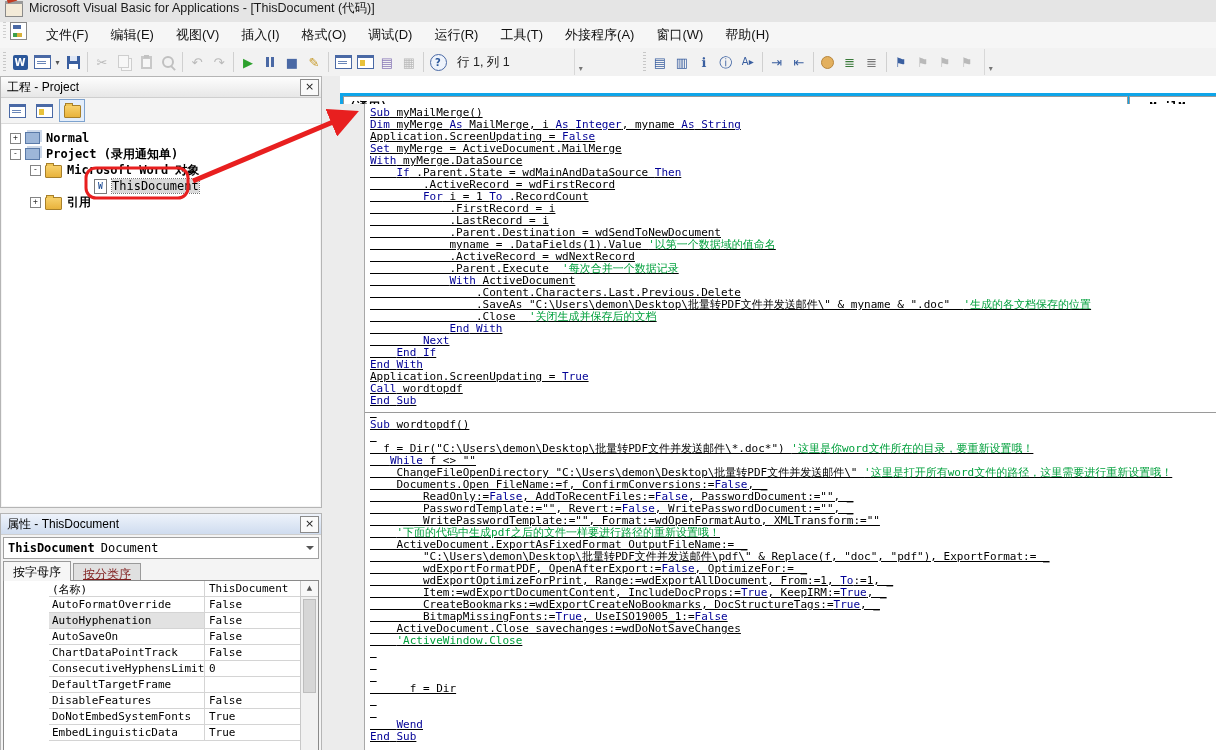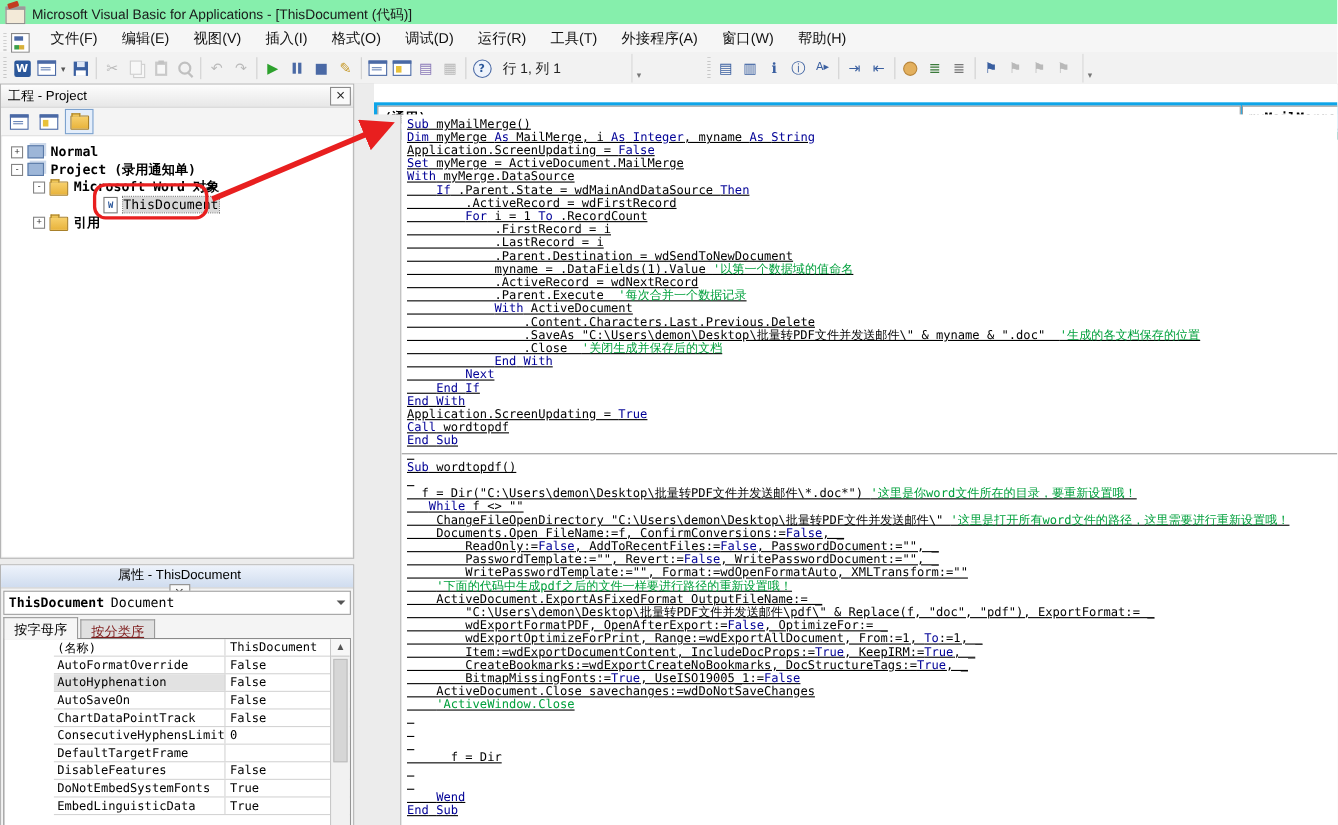--- a/index.html
+++ b/index.html
@@ -1,30 +1,30 @@
 <!DOCTYPE html>
 <html><head>
 <meta charset="utf-8">
 <style>
   html,body{margin:0;padding:0;background:#fff;}
   #app{position:relative;width:1216px;height:750px;overflow:hidden;
        font-family:"Liberation Sans","DejaVu Sans",sans-serif;font-size:12px;color:#000;
        background:#fff;}
   
-  .titlebar{position:absolute;left:0;top:0;width:1216px;height:22px;background:#86efac;
-            display:flex;align-items:flex-end;}
+  .titlebar{position:absolute;left:0;top:0;width:1216px;height:22px;background:#e5e5e5;
+            display:flex;align-items:flex-start;}
   .vbe-ico{width:16px;height:14px;margin:1px 6px 0 5px;position:relative;background:#f3ead8;
            border:1px solid #8a8a8a;}
   .vbe-ico::before{content:"";position:absolute;left:-1px;top:-1px;right:-1px;height:3px;background:#9a9a9a;}
   .vbe-ico::after{content:"";position:absolute;left:1px;top:-5px;width:10px;height:5px;
            background:#c23b22;transform:rotate(-18deg);border-radius:1px;}
   .title-text{font-size:12.5px;color:#1a1a1a;}
   
   .menubar{position:absolute;left:0;top:22px;width:1216px;height:26px;background:#f6f6f6;
-           border-bottom:1px solid #e3e3e3;display:flex;align-items:flex-end;}
+           border-bottom:1px solid #e3e3e3;display:flex;align-items:flex-start;}
   .mgrip{width:3px;height:18px;margin:0 2px 0 3px;
          background:repeating-linear-gradient(#cfcfcf 0 1px,transparent 1px 3px);}
   .mdoc{width:15px;height:16px;background:#fff;border:1px solid #888;position:relative;margin:0 8px 0 2px;}
   .mdoc::before{content:"";position:absolute;left:2px;top:2px;width:8px;height:4px;background:#4a69a5;}
   .mdoc::after{content:"";position:absolute;left:2px;bottom:2px;width:9px;height:4px;
          background:linear-gradient(90deg,#3da04a 50%,#d8b13a 50%);}
   .menu-item{padding:4px 11px;font-size:13px;color:#111;}
   
   .toolbar{position:absolute;left:0;top:48px;width:1216px;height:28px;background:#f2f2f2;
            border-bottom:1px solid #d6d6d6;display:flex;align-items:center;}
@@ -59,21 +59,21 @@
   .x-pause::before,.x-pause::after{content:"";width:3px;height:10px;background:#4a69a5;}
   .x-help{width:15px;height:15px;border-radius:50%;background:#eef3fb;border:1px solid #4a69a5;color:#2b579a;
           font:bold 10px/15px "DejaVu Sans",sans-serif;text-align:center;font-style:normal;display:block;}
   .x-dot{width:11px;height:11px;border-radius:50%;background:#e3b05e;border:1px solid #b8863c;display:block;}
   
   .main-bg{position:absolute;left:0;top:76px;width:1216px;height:674px;background:#ececec;}
   
   .panel{position:absolute;background:#f4f4f4;border:1px solid #b5b5b5;}
   .p-head{height:20px;display:flex;align-items:center;justify-content:space-between;
           background:linear-gradient(#fdfdfd,#e7e7e7);border-bottom:1px solid #cfcfcf;padding:0 2px 0 6px;font-size:12px;}
-  .p-head.blue{background:linear-gradient(#eef3fb,#cfdcef);flex-direction:column;}
+  .p-head.blue{background:linear-gradient(#eef3fb,#cfdcef);}
   .xbtn{width:17px;height:15px;border:1px solid #8a8a8a;background:#fafafa;font:11px/13px "DejaVu Sans",sans-serif;
         text-align:center;color:#222;}
   .proj-tools{height:25px;display:flex;align-items:center;gap:3px;padding-left:4px;background:#f4f4f4;
         border-bottom:1px solid #dcdcdc;}
   .ptool{width:24px;height:21px;display:flex;align-items:center;justify-content:center;}
   .ptool.sel{border:1px solid #7da2ce;background:#e4eefb;}
   .x-folder{width:15px;height:11px;background:linear-gradient(#f7d06b,#e8b33c);border:1px solid #a8802a;
         border-radius:1px;display:block;position:relative;margin-top:2px;}
   .x-folder::before{content:"";position:absolute;left:0;top:-3px;width:6px;height:2px;background:#f0c656;
         border:1px solid #a8802a;border-bottom:none;}

